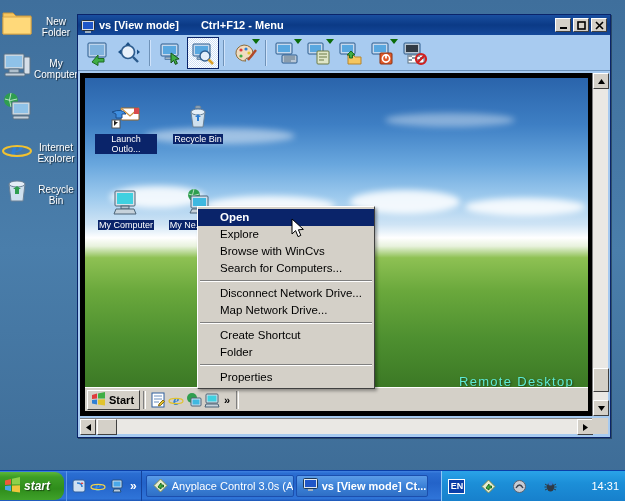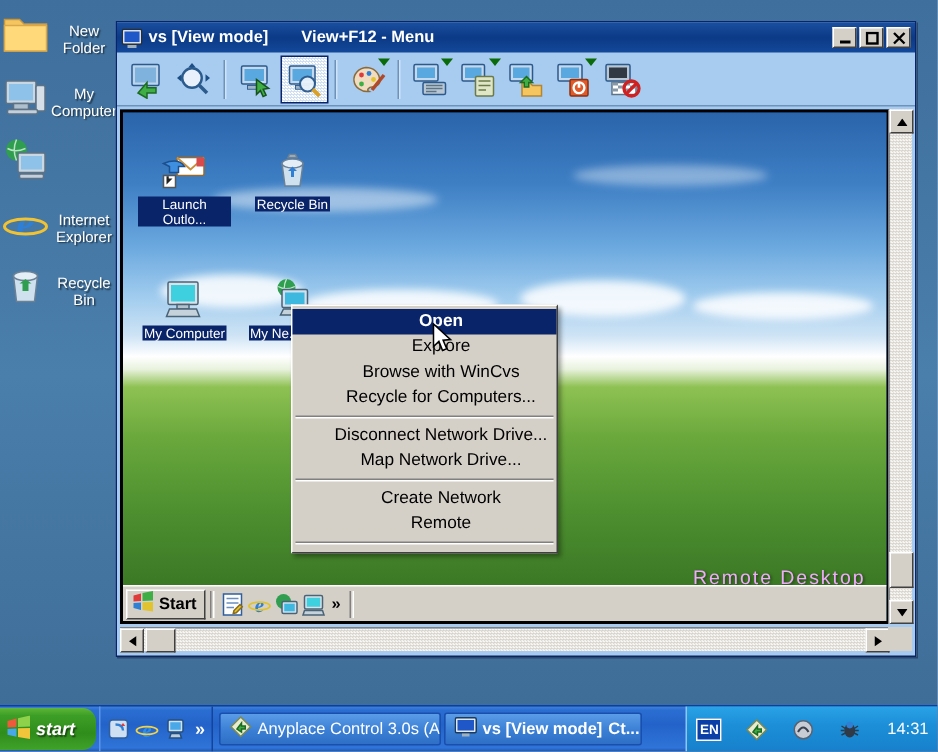--- a/index.html
+++ b/index.html
@@ -91,38 +91,38 @@
     width: 0; height: 0;
     border-left: 4px solid transparent; border-right: 4px solid transparent;
     border-top: 5px solid #0a6b0a;
   }
 
   
   #remote-viewport {
     position: absolute; left: 2px; top: 58px;
     width: 513px; height: 343px;
     overflow: hidden;
-    border: 2px solid #000000;
+    border: 5px solid #000000;
     background: #1d5fa8;
   }
   #remote-wallpaper {
     position: absolute; inset: 0;
     background:
       linear-gradient(180deg,
         #2a64ab 0%, #3e7fc4 14%, #69a7de 26%, #9fcbee 36%,
         #cfe4f5 44%, #ffffff 48%, #e8f2dd 50.5%,
         #8ec153 54%, #6aa83c 64%, #4e9030 78%, #3f7d27 90%, #356e21 100%);
   }
   .cloud {
     position: absolute; border-radius: 50%;
     background: rgba(255,255,255,.85); filter: blur(3px);
   }
   #remote-label {
     position: absolute; right: 14px; bottom: 22px;
-    color: #f0abfc; font-size: 13px; letter-spacing: 1.3px;
+    color: #5eead4; font-size: 13px; letter-spacing: 1.3px;
     text-shadow: 1px 1px 2px rgba(0,0,0,.5);
     font-family: "Liberation Sans", sans-serif;
   }
 
   
   .rd-icon {
     position: absolute; width: 62px;
     display: flex; flex-direction: column; align-items: center;
   }
   .rd-icon .glyph { width: 32px; height: 30px; position: relative; }
@@ -190,21 +190,21 @@
     background: #d4d0c8;
     border: 1px solid #ffffff;
     border-right-color: #404040; border-bottom-color: #404040;
     box-shadow: 2px 2px 3px rgba(0,0,0,.35);
     padding: 2px 0;
     z-index: 50;
   }
   .cm-item {
     height: 17px; line-height: 17px;
     padding-left: 22px; font-size: 11.5px; color: #000000;
-    white-space: nowrap; cursor: pointer; text-align: center;
+    white-space: nowrap; cursor: pointer;
   }
   .cm-item.selected { background: #0a246a; color: #ffffff; font-weight: bold; }
   .cm-sep { height: 1px; margin: 3px 2px;
     border-top: 1px solid #808080; border-bottom: 1px solid #ffffff; }
 
   
   #remote-cursor { position: absolute; left: 285px; top: 198px; z-index: 60; }
 
   
   #host-taskbar {
@@ -247,21 +247,21 @@
     border-left: 1px solid #8fc6f5;
     justify-content: space-between;
   }
   #lang-badge {
     width: 17px; height: 15px; background: #0b3fa8; color: #ffffff;
     font-size: 9px; font-weight: bold;
     display: flex; align-items: center; justify-content: center;
     border: 1px solid #ffffff; cursor: pointer;
   }
   .tray-icon { width: 15px; height: 15px; display:flex; align-items:center; justify-content:center; cursor:pointer; }
-  #clock { color: #ffffff; font-size: 11px; margin-left: 1px; white-space: nowrap; }
+  #clock { color: #ffffff; font-size: 11px; margin-left: 17px; white-space: nowrap; }
 </style>
 </head>
 <body>
 
 <div id="host-desktop-icons">
 
   <div class="host-icon">
     <span class="glyph">
       <svg viewBox="0 0 34 32" width="34" height="32">
         <path d="M3 7 h10 l3 3 h15 v18 h-28 z" fill="#f5c660" stroke="#c9963b" stroke-width="1"></path>
@@ -322,21 +322,21 @@
 
   <div id="titlebar">
     <span class="ticon">
       <svg viewBox="0 0 14 13" width="14" height="13">
         <rect x="0.5" y="0.5" width="13" height="10" rx="1" fill="#d8dfe8" stroke="#27303a"></rect>
         <rect x="2" y="2" width="10" height="7" fill="#1f56c8"></rect>
         <rect x="4" y="11" width="6" height="2" fill="#9fb0bf"></rect>
       </svg>
     </span>
     <span class="ttext">vs [View mode]</span>
-    <span class="tsub">View+F12 - Menu</span>
+    <span class="tsub">Ctrl+F12 - Menu</span>
 
     <div id="win-buttons">
       <div class="wbtn">
         <svg width="9" height="9" viewBox="0 0 9 9">
             <rect x="1" y="6" width="7" height="2" fill="#000"></rect>
           </svg>
       </div>
       <div class="wbtn">
         <svg width="9" height="9" viewBox="0 0 9 9">
             <rect x="1" y="1" width="7" height="7" fill="none" stroke="#000" stroke-width="1.6"></rect>
@@ -564,28 +564,29 @@
         </svg>
       </div>
       <span class="rt-chev">»</span>
       <div class="rt-sep"></div>
     </div>
 
     <div id="context-menu" style="left:112px; top:128px;">
       <div class="cm-item selected">Open</div>
       <div class="cm-item">Explore</div>
       <div class="cm-item">Browse with WinCvs</div>
-      <div class="cm-item">Recycle for Computers...</div>
+      <div class="cm-item">Search for Computers...</div>
       <div class="cm-sep"></div>
       <div class="cm-item">Disconnect Network Drive...</div>
       <div class="cm-item">Map Network Drive...</div>
       <div class="cm-sep"></div>
-      <div class="cm-item">Create Network</div>
-      <div class="cm-item">Remote</div>
+      <div class="cm-item">Create Shortcut</div>
+      <div class="cm-item">Folder</div>
       <div class="cm-sep"></div>
+      <div class="cm-item">Properties</div>
     </div>
 
     <div id="remote-cursor" style="left:206px; top:140px;">
       <svg width="16" height="22" viewBox="0 0 16 22">
         <path d="M1 1 L1 16 L4.6 12.6 L7 18.6 L9.8 17.4 L7.4 11.8 L12.4 11.4 z" fill="#ffffff" stroke="#000000" stroke-width="1"></path>
       </svg>
     </div>
   </div>
 
   <div id="vscroll">

